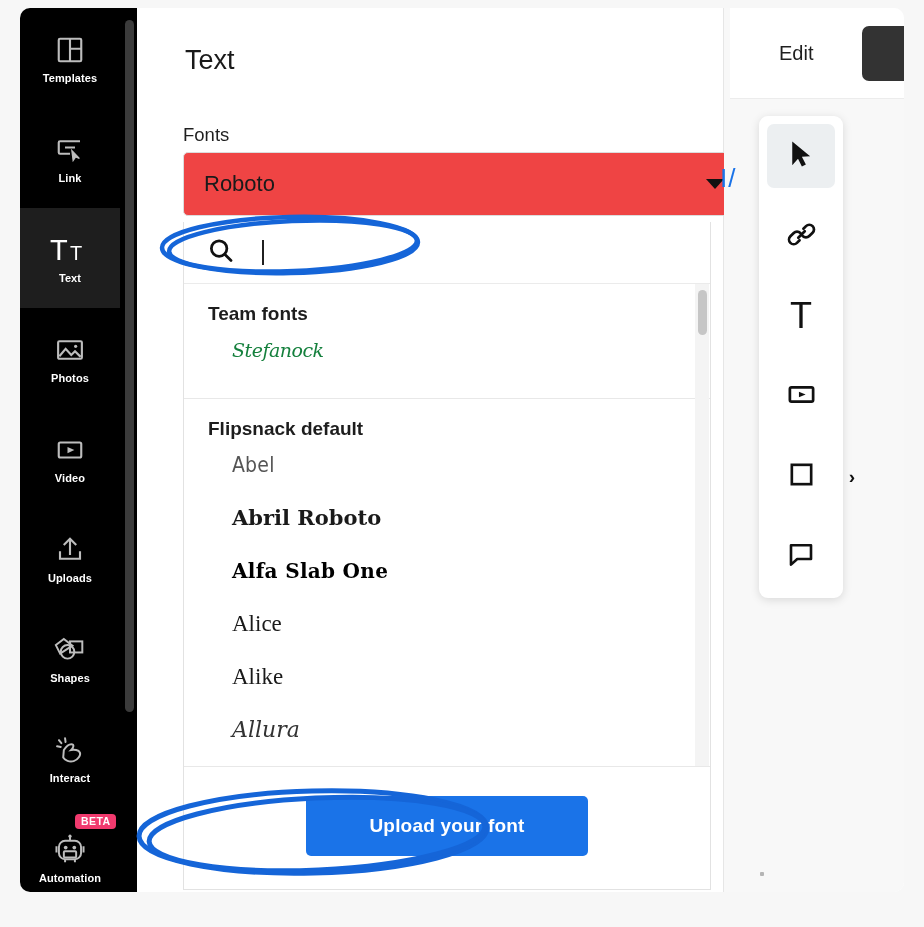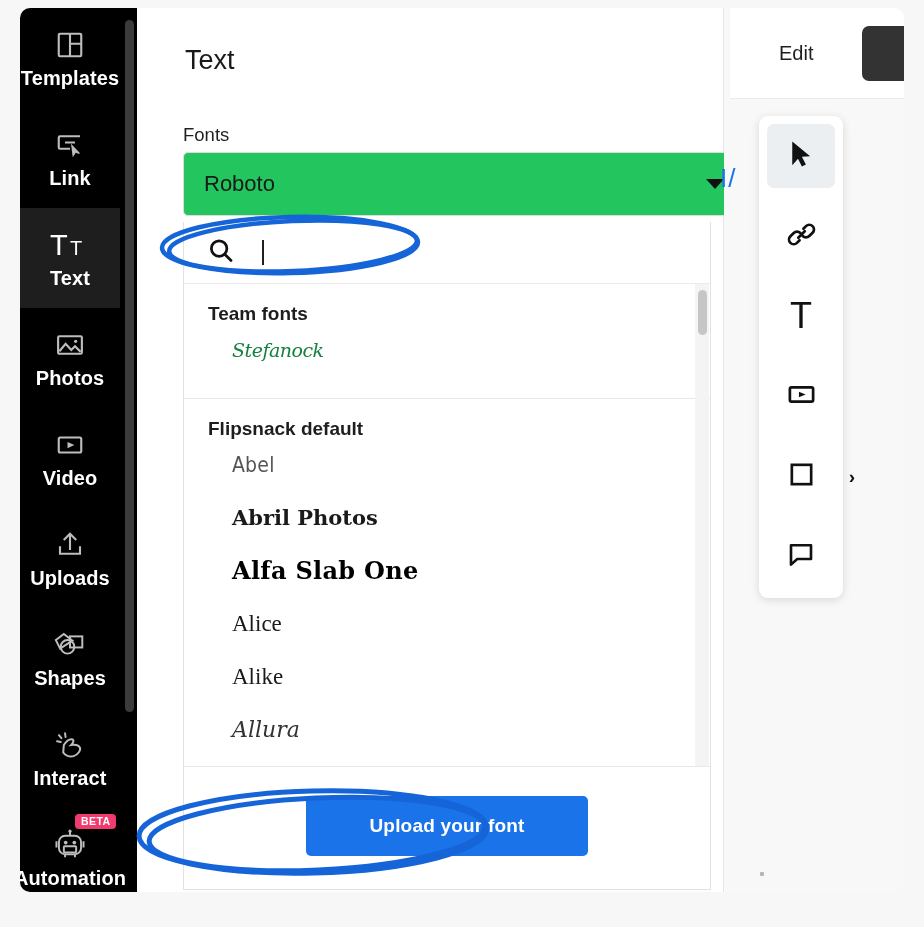--- a/index.html
+++ b/index.html
@@ -54,21 +54,21 @@
     display: block;
     height: 34px;
     margin-bottom: 6px;
     display: flex;
     align-items: center;
     justify-content: center;
   }
   .sb-icon svg { display: block; }
   .sb-label {
     color: #ffffff;
-    font-size: 20px;
+    font-size: 11px;
     font-weight: bold;
     letter-spacing: 0.1px;
     line-height: 1;
   }
   .beta-badge {
     position: absolute;
     top: 6px;
     left: 55px;
     background: #f13a6e;
     color: #ffffff;
@@ -117,21 +117,21 @@
     font-size: 18.5px;
     color: #1f1f1f;
     line-height: 1;
   }
   .font-select {
     position: absolute;
     left: 46px; top: 144px;
     width: 564px; height: 64px;
     border: 1px solid #dcdcdc;
     border-radius: 5px;
-    background: #22c55e;
+    background: #ef4444;
     box-sizing: border-box;
     display: flex;
     align-items: center;
     cursor: pointer;
   }
   .font-select-value {
     margin-left: 20px;
     font-size: 22px;
     color: #1a1a1a;
   }
@@ -198,21 +198,21 @@
     padding-left: 48px;
     height: 53px;
     display: flex;
     align-items: center;
     color: #2b2b2b;
     cursor: pointer;
   }
   .f-stefanock { font-family: "DejaVu Serif", serif; font-style: italic; font-size: 19px; color:#15803d; letter-spacing:-0.5px; }
   .f-abel      { font-family: "DejaVu Sans Condensed", "Liberation Sans", sans-serif; font-size: 21px; color:#555; letter-spacing:0.2px;}
   .f-abril     { font-family: "DejaVu Serif", serif; font-weight: bold; font-size: 21px; color:#1a1a1a;}
-  .f-alfa      { font-family: "DejaVu Serif", serif; font-weight: bold; font-size: 24px; color:#000; letter-spacing:0.3px;text-align:center;}
+  .f-alfa      { font-family: "DejaVu Serif", serif; font-weight: bold; font-size: 20px; color:#000; letter-spacing:0.3px;text-align:center;}
   .f-alice     { font-family: "Liberation Serif", serif; font-size: 23px; color:#1a1a1a;}
   .f-alike     { font-family: "Liberation Serif", serif; font-size: 23px; color:#1a1a1a;}
   .f-allura    { font-family: "DejaVu Serif", serif; font-style: italic; font-size: 22px; color:#333;}
 
   .dd-scroll-track {
     position: absolute;
     right: 1px; top: 62px;
     width: 14px; height: 487px;
     background: #f4f4f4;
   }
@@ -477,21 +477,21 @@
         </div>
 
         <div class="dd-list">
 
           <div class="dd-group-title">Team fonts</div>
           <div class="dd-option f-stefanock">Stefanock</div>
           <div class="dd-sep"></div>
 
           <div class="dd-group-title">Flipsnack default</div>
           <div class="dd-option f-abel">Abel</div>
-          <div class="dd-option f-abril">Abril Photos</div>
+          <div class="dd-option f-abril">Abril Roboto</div>
           <div class="dd-option f-alfa">Alfa Slab One</div>
           <div class="dd-option f-alice">Alice</div>
           <div class="dd-option f-alike">Alike</div>
           <div class="dd-option f-allura">Allura</div>
         </div>
 
         <div class="dd-scroll-track"></div>
         <div class="dd-scroll-thumb"></div>
 
         <div class="dd-footer">

